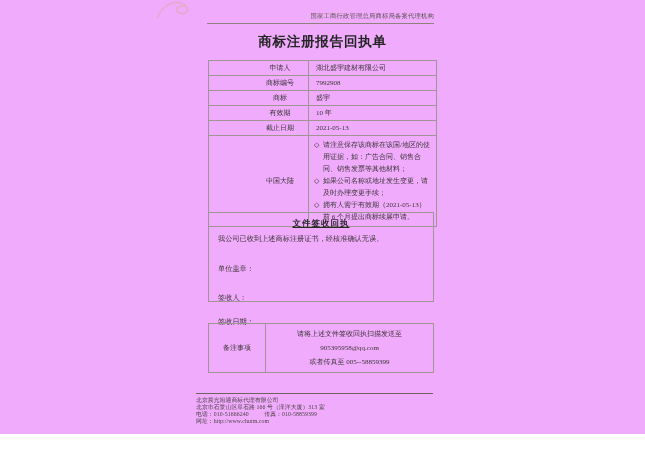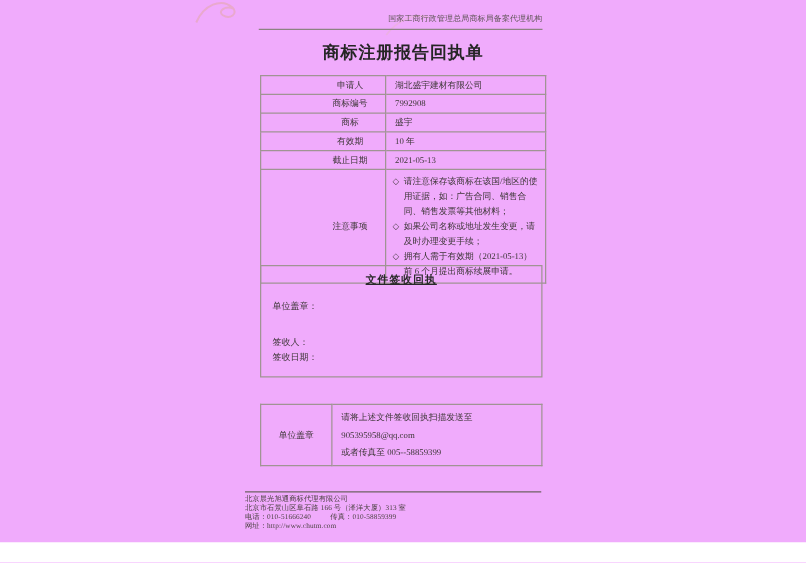--- a/index.html
+++ b/index.html
@@ -29,26 +29,26 @@
   .receipt{
     position:absolute;top:212px;left:208px;width:226px;height:90px;
     border:1px solid #a09494;box-sizing:border-box;padding:5px 9px;
     font-size:7.2px;color:#3c3636;
   }
   .receipt-title{
     text-align:center;font-weight:bold;font-size:8.5px;letter-spacing:1px;
     text-decoration:underline;margin-bottom:5px;color:#2a2a2a;
   }
   .statement{line-height:9px;}
-  .stamp-line{margin-top:10px;}
+  .stamp-line{margin-top:20px;}
   .signer-line{margin-top:19px;}
-  .sign-date-line{margin-top:2px;}
+  .sign-date-line{margin-top:14px;}
   .remarks{position:absolute;top:323px;left:208px;width:226px;}
   .remarks td.lbl{width:54px;text-align:center;}
-  .remarks td.val{padding:3px 7px;line-height:14px;}
+  .remarks td.val{padding:3px 7px;line-height:14px;text-align:center;}
   .footer{
     position:absolute;top:393px;left:196px;width:237px;
     border-top:1.5px solid #6e6363;padding-top:2.5px;
     font-size:5.8px;line-height:7.3px;color:#4c4343;letter-spacing:.1px;
   }
   .footer .telfax span{margin-right:14px;}
 </style>
 </head>
 <body>
 
@@ -81,50 +81,51 @@
     </tr>
     <tr>
       <td class="lbl">有效期</td>
       <td class="val">10 年</td>
     </tr>
     <tr>
       <td class="lbl">截止日期</td>
       <td class="val">2021-05-13</td>
     </tr>
     <tr>
-      <td class="lbl">注意事项</td>
+      <td class="lbl">中国大陆</td>
       <td class="val notes-val">
         <div class="note-line">
           <span class="bullet">◇</span>
           <span>请注意保存该商标在该国/地区的使用证据，如：广告合同、销售合同、销售发票等其他材料；</span>
         </div>
         <div class="note-line">
           <span class="bullet">◇</span>
           <span>如果公司名称或地址发生变更，请及时办理变更手续；</span>
         </div>
         <div class="note-line">
           <span class="bullet">◇</span>
           <span>拥有人需于有效期（2021-05-13）前 6 个月提出商标续展申请。</span>
         </div>
       </td>
     </tr>
   </tbody>
     </table>
 
   <div class="receipt">
     <div class="receipt-title">文件签收回执</div>
+    <div class="statement">我公司已收到上述商标注册证书，经核准确认无误。</div>
     <div class="stamp-line">单位盖章：</div>
     <div class="signer-line">签收人：</div>
     <div class="sign-date-line">签收日期：</div>
   </div>
 
   <table class="grid remarks">
     <tbody>
         <tr>
-      <td class="lbl">单位盖章</td>
+      <td class="lbl">备注事项</td>
       <td class="val">
         <div>请将上述文件签收回执扫描发送至 905395958@qq.com</div>
         <div>或者传真至 005--58859399</div>
       </td>
     </tr>
   </tbody>
     </table>
 
   <div class="footer">
     <div>北京晨光旭通商标代理有限公司</div>

